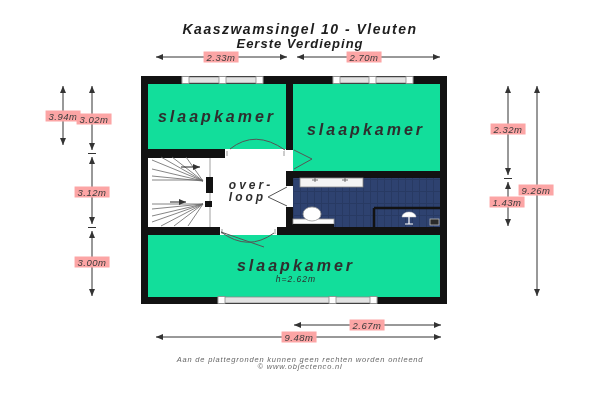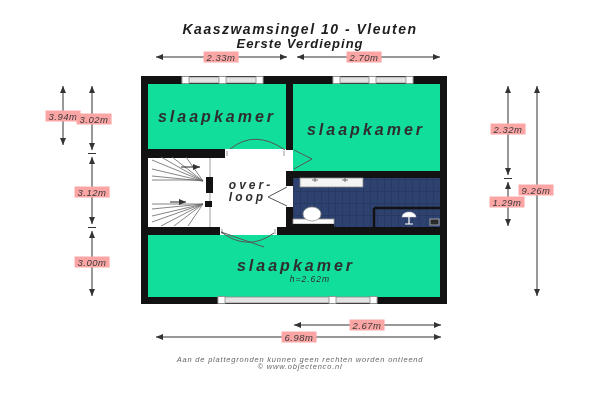--- a/index.html
+++ b/index.html
@@ -2,21 +2,21 @@
 <html><head>
 <meta charset="utf-8">
 <style>
   html,body{margin:0;padding:0;background:#fff;}
   .canvas{position:relative;width:600px;height:400px;background:#fff;overflow:hidden;
           font-family:"Liberation Sans","DejaVu Sans",sans-serif;font-style:italic;}
   .lbl{position:absolute;transform:translate(-50%,-50%);white-space:nowrap;}
   .title{font-size:14px;font-weight:bold;color:#1e1e1e;letter-spacing:1.5px;}
   .subtitle{font-size:13px;font-weight:bold;color:#1e1e1e;letter-spacing:1px;}
   .room{font-size:16px;font-weight:bold;color:#2e2e2e;letter-spacing:3px;}
-  .room-h{font-size:8.5px;color:#2e2e2e;letter-spacing:1px;margin-left:14px;}
+  .room-h{font-size:8.5px;color:#2e2e2e;letter-spacing:1px;}
   .landing{font-size:12px;font-weight:bold;color:#2e2e2e;letter-spacing:3px;
            line-height:12px;}
   .dim{font-size:9.5px;color:#3a3a3a;background:#fca5a5;padding:0 3px;letter-spacing:0.5px;}
   .foot{font-size:7.5px;color:#666;letter-spacing:0.8px;}
   svg{position:absolute;left:0;top:0;}
 </style>
 </head>
 <body>
 
 <div class="canvas">
@@ -159,21 +159,21 @@
   <div class="lbl room" style="left:296px;top:266px">slaapkamer</div>
   <div class="lbl room-h" style="left:296px;top:279px">h=2.62m</div>
 
   <div class="lbl dim" style="left:221px;top:57px">2.33m</div>
   <div class="lbl dim" style="left:364px;top:57px">2.70m</div>
   <div class="lbl dim" style="left:63px;top:116px">3.94m</div>
   <div class="lbl dim" style="left:94px;top:119px">3.02m</div>
   <div class="lbl dim" style="left:92px;top:192px">3.12m</div>
   <div class="lbl dim" style="left:92px;top:262px">3.00m</div>
   <div class="lbl dim" style="left:508px;top:129px">2.32m</div>
-  <div class="lbl dim" style="left:507px;top:202px">1.29m</div>
+  <div class="lbl dim" style="left:507px;top:202px">1.43m</div>
   <div class="lbl dim" style="left:536px;top:190px">9.26m</div>
   <div class="lbl dim" style="left:367px;top:325px">2.67m</div>
-  <div class="lbl dim" style="left:299px;top:337px">6.98m</div>
+  <div class="lbl dim" style="left:299px;top:337px">9.48m</div>
 
   <div class="lbl foot" style="left:300px;top:359px">Aan de plattegronden kunnen geen rechten worden ontleend</div>
   <div class="lbl foot" style="left:300px;top:366px">© www.objectenco.nl</div>
 
 </div>
 
 </body></html>

